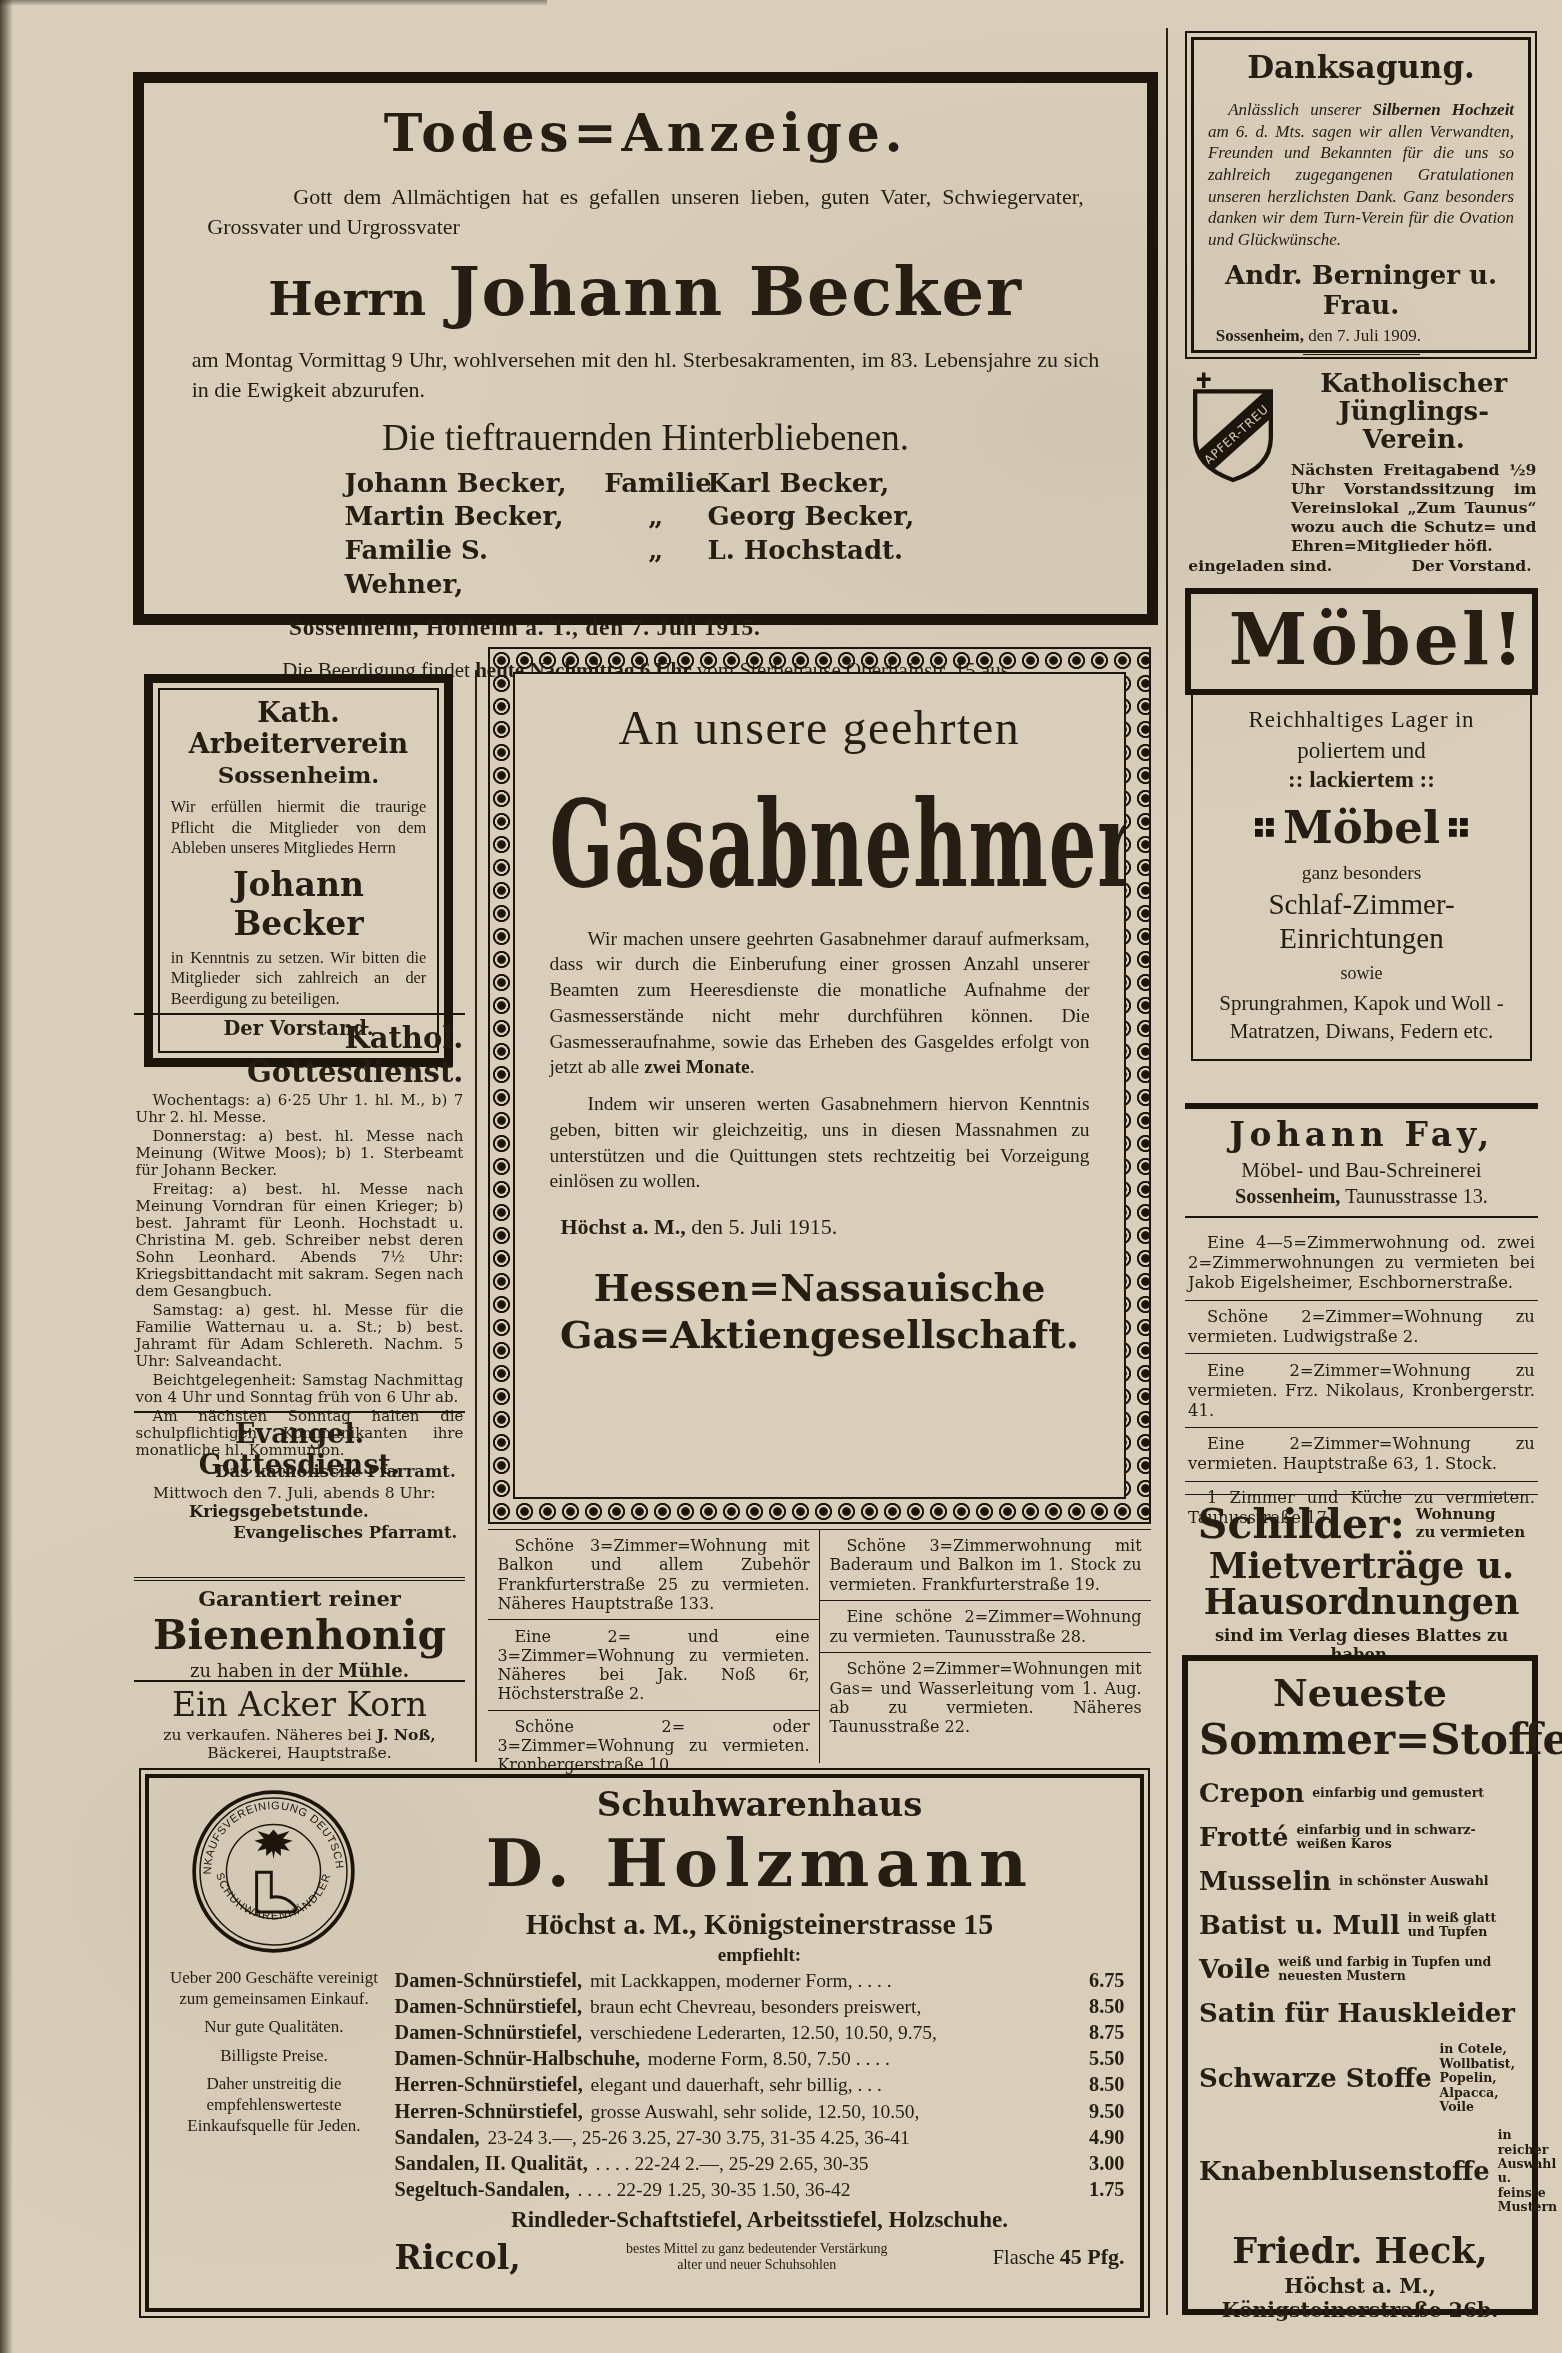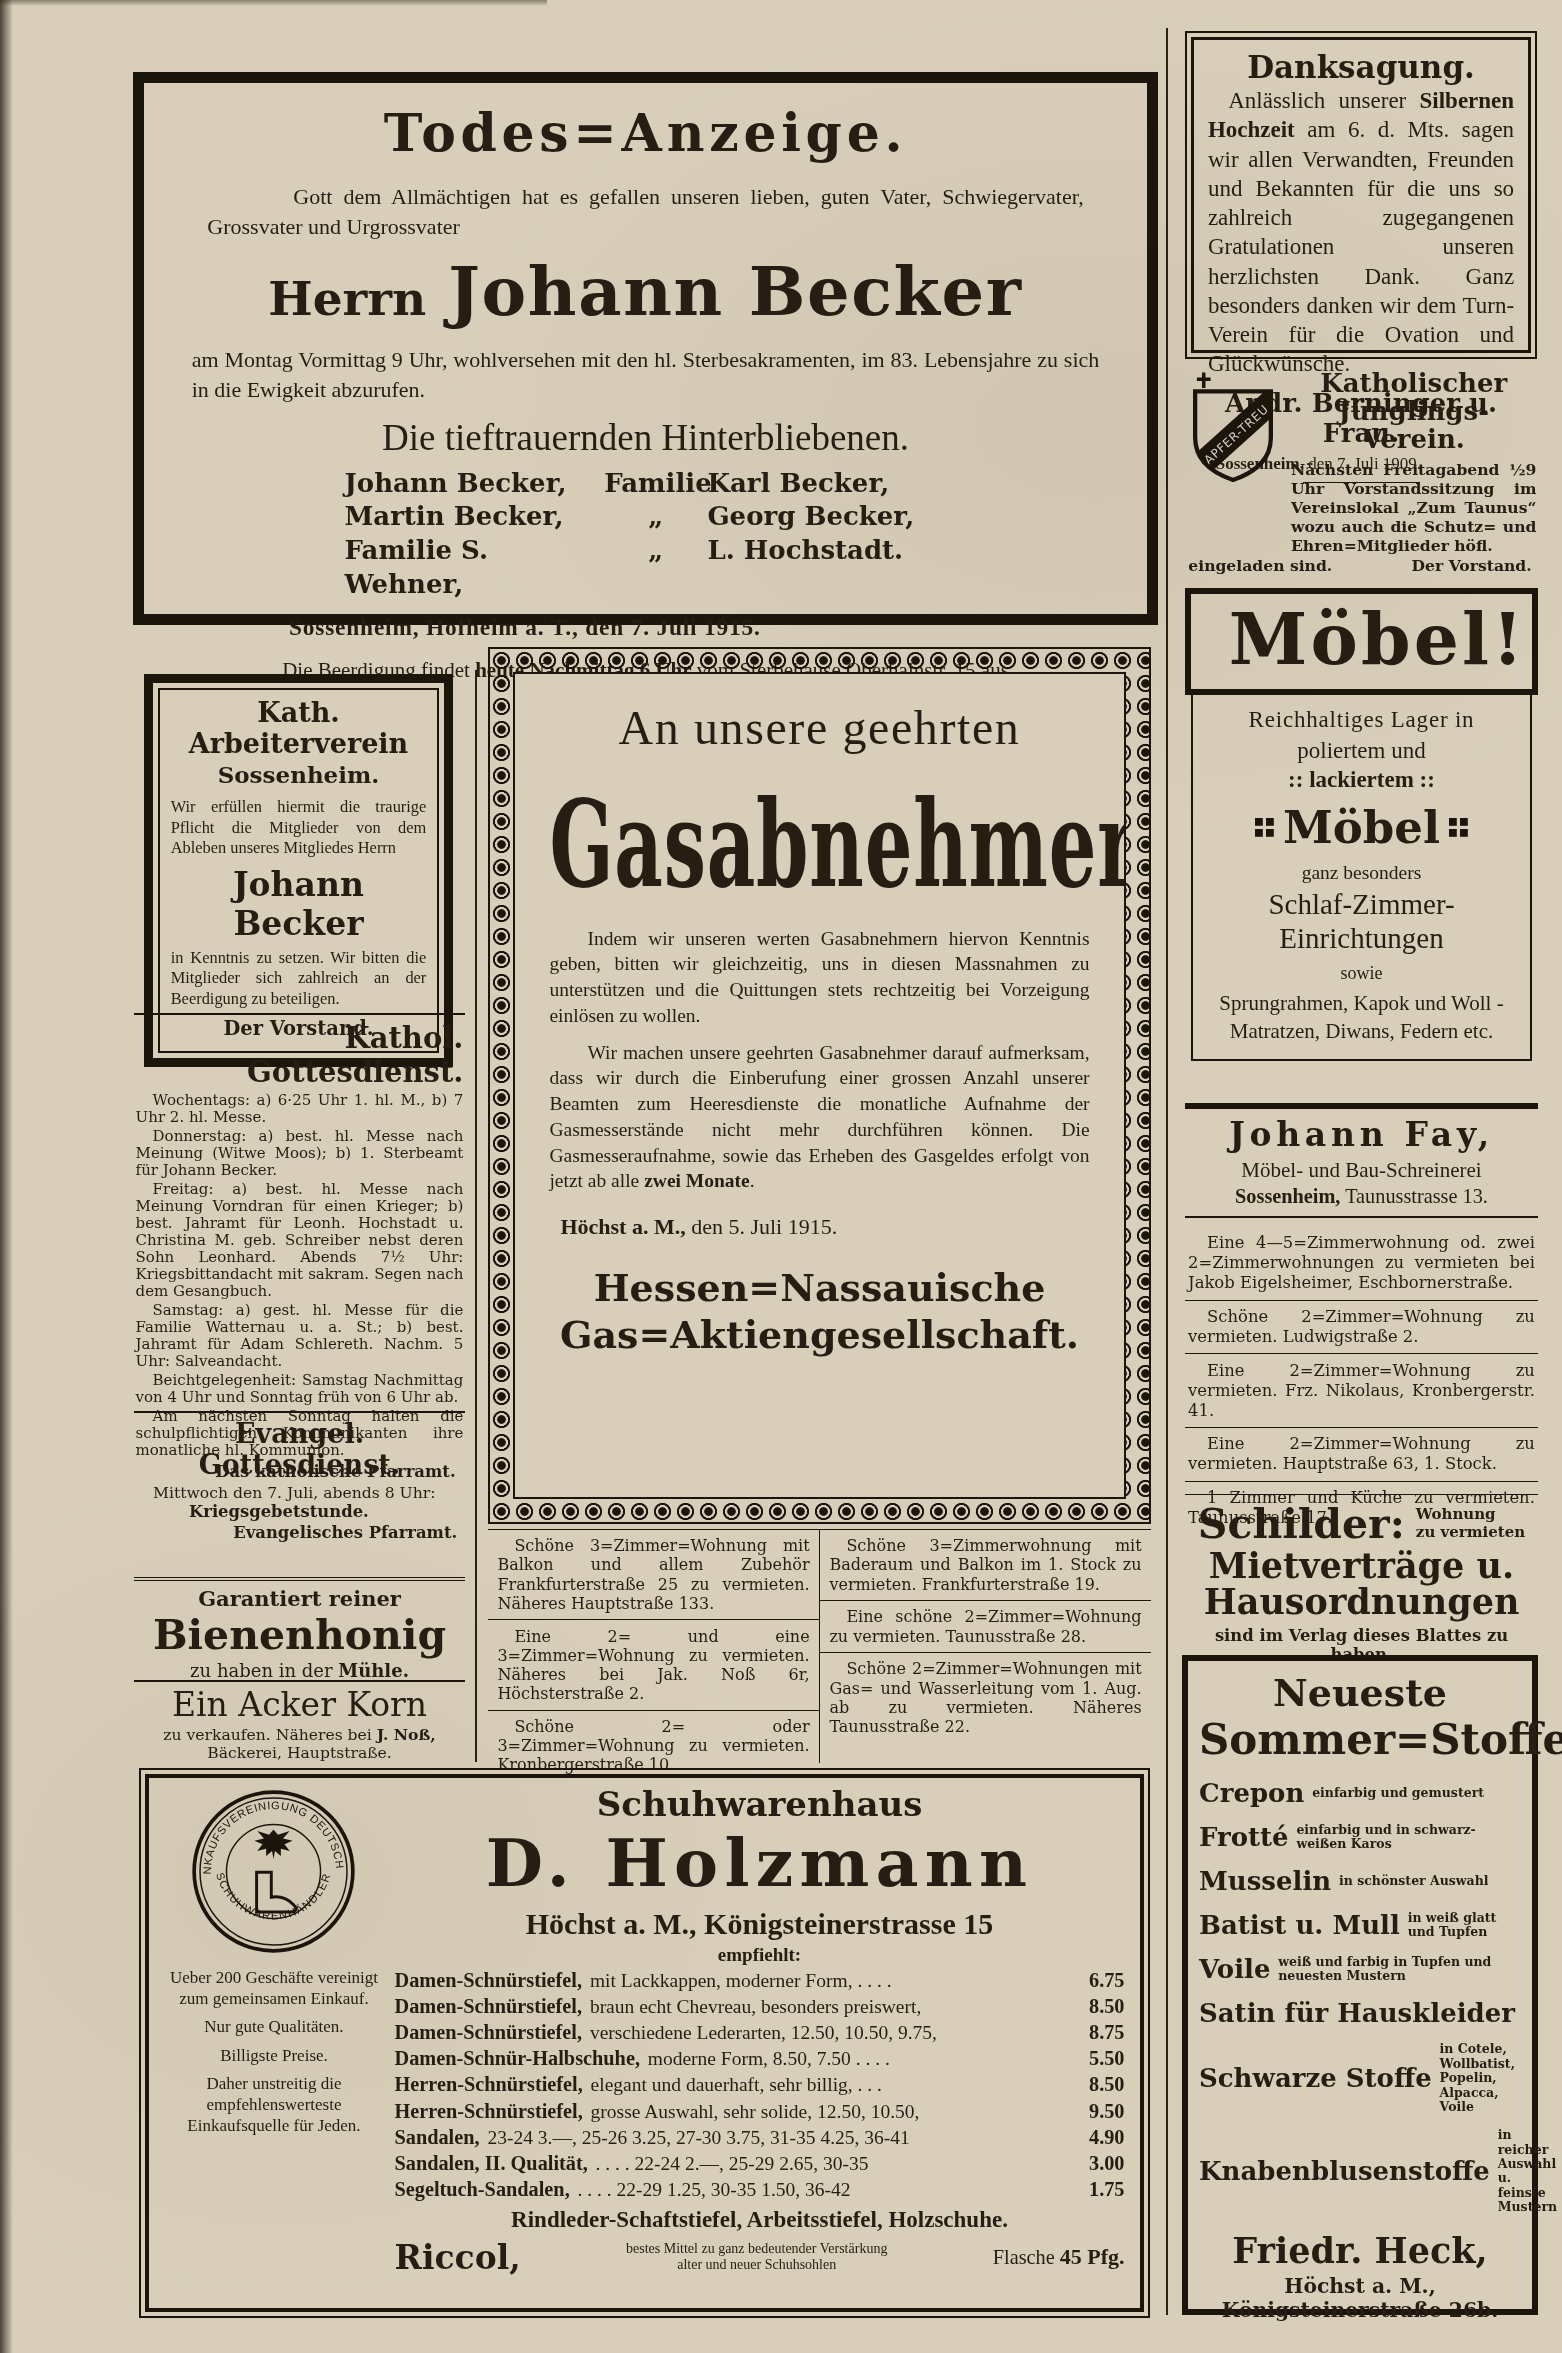--- a/index.html
+++ b/index.html
@@ -44,21 +44,21 @@
   .ta-names-row .c2{width:15%;text-align:center;}
   .ta-names-row .c3{flex:1;}
   .ta-place{font-size:23.4px;font-weight:bold;margin-top:12.5px;padding-left:102px;letter-spacing:0.8px;}
   .ta-funeral{font-size:21px;text-align:center;margin-top:15.6px;line-height:1.3;padding:0 86px;}
 
   
   #danksagung{position:absolute;left:1185px;top:31px;width:352px;height:328px;
     border:2.3px solid #1c150c;padding:3.9px;}
   #danksagung .inner{border:3.9px solid #1c150c;height:100%;padding:9.4px 14px;}
   .dank-title{font-family:"DejaVu Serif",serif;font-weight:bold;font-size:31px;text-align:center;}
-  .dank-body{font-size:23px;text-align:justify;line-height:1.27;margin-top:1px;text-indent:20.3px;}
+  .dank-body{font-size:17px;text-align:justify;line-height:1.27;margin-top:14px;text-indent:20.3px;font-style:italic;}
   .dank-sig{font-size:26px;font-weight:bold;text-align:center;margin-top:9.4px;font-family:"DejaVu Serif",serif;}
   .dank-date{font-size:17px;margin-top:6.3px;padding-left:7.8px;}
   .short-rule{width:117px;height:1.6px;background:#1c150c;margin:7.8px auto 0;}
 
   
   #juenglingsverein{position:absolute;left:1182px;top:366px;width:356px;padding:3.1px 1.6px;}
   .jv-flex{display:flex;gap:9.4px;}
   .jv-svg{width:98px;height:117px;flex:none;}
   .jv-right{flex:1;}
   .jv-title{font-family:"DejaVu Serif",serif;font-weight:bold;font-size:26px;text-align:center;line-height:1.08;}
@@ -398,22 +398,22 @@
   <p class="ko-t">Ein Acker Korn</p>
   <p class="ko-b"><span>zu verkaufen. Näheres bei </span><b>J. Noß,</b><span> Bäckerei, Hauptstraße.</span></p>
 </section>
 
 <section id="gas">
   <div class="gas-inner">
     <p class="gas-h1">An unsere geehrten</p>
     <div class="gas-h2wrap">
       <span class="gas-h2">Gasabnehmer!</span>
     </div>
+    <p class="gas-p"><span>Wir machen unsere geehrten Gasabnehmer darauf aufmerksam, dass wir durch die Einberufung einer grossen Anzahl unserer Beamten zum Heeresdienste die monatliche Aufnahme der Gasmesserstände nicht mehr durchführen können. Die Gasmesseraufnahme, sowie das Erheben des Gasgeldes erfolgt von jetzt ab alle </span><b>zwei Monate</b><span>.</span></p>
     <p class="gas-p">Indem wir unseren werten Gasabnehmern hiervon Kenntnis geben, bitten wir gleichzeitig, uns in diesen Massnahmen zu unterstützen und die Quittungen stets rechtzeitig bei Vorzeigung einlösen zu wollen.</p>
-    <p class="gas-p"><span>Wir machen unsere geehrten Gasabnehmer darauf aufmerksam, dass wir durch die Einberufung einer grossen Anzahl unserer Beamten zum Heeresdienste die monatliche Aufnahme der Gasmesserstände nicht mehr durchführen können. Die Gasmesseraufnahme, sowie das Erheben des Gasgeldes erfolgt von jetzt ab alle </span><b>zwei Monate</b><span>.</span></p>
     <p class="gas-date"><b>Höchst a. M.,</b><span> den 5. Juli 1915.</span></p>
     <p class="gas-co gas-co1">Hessen=Nassauische</p>
     <p class="gas-co">Gas=Aktiengesellschaft.</p>
   </div>
 </section>
 
 <section id="mid-classifieds">
   <div class="mc-col left">
     <p class="mc-item">Schöne 3=Zimmer=Wohnung mit Balkon und allem Zubehör Frankfurterstraße 25 zu vermieten. Näheres Hauptstraße 133.</p>
     <p class="mc-item">Eine 2= und eine 3=Zimmer=Wohnung zu vermieten. Näheres bei Jak. Noß 6r, Höchsterstraße 2.</p>

